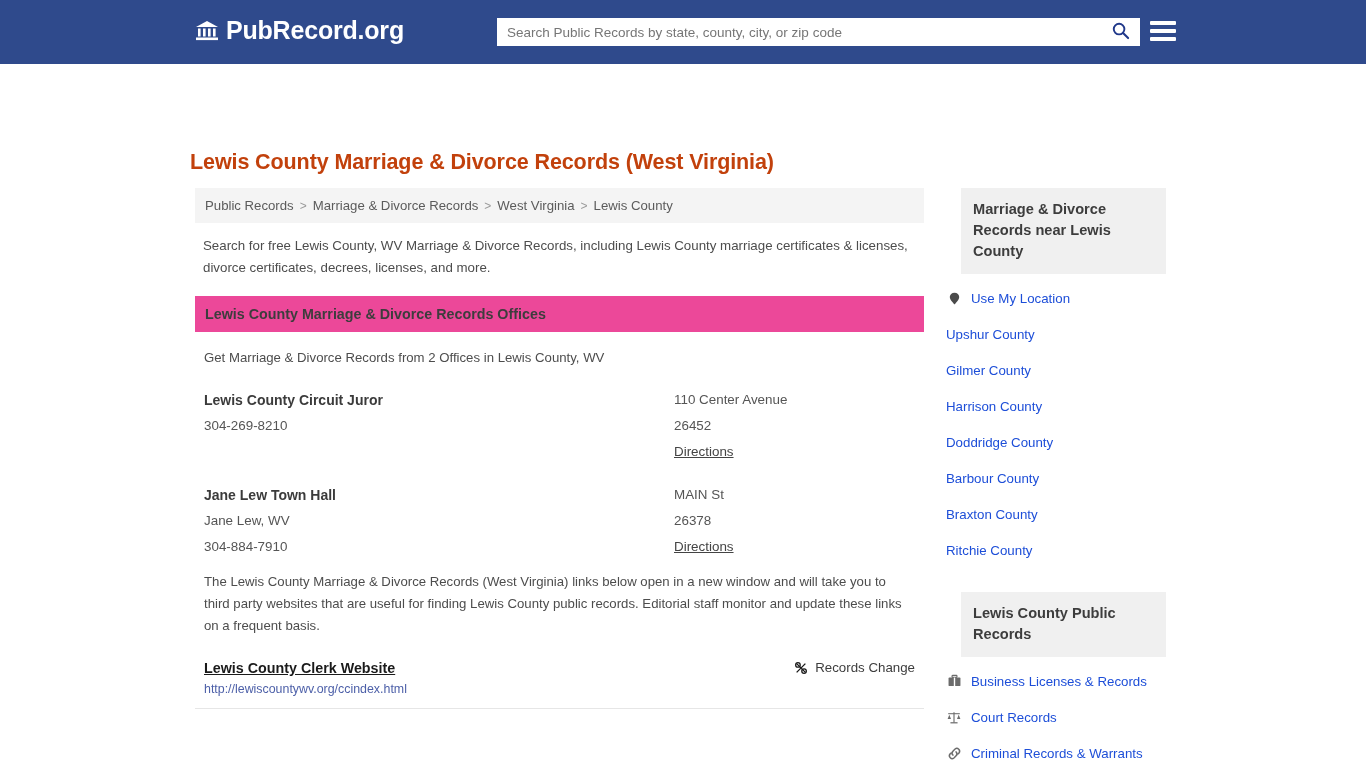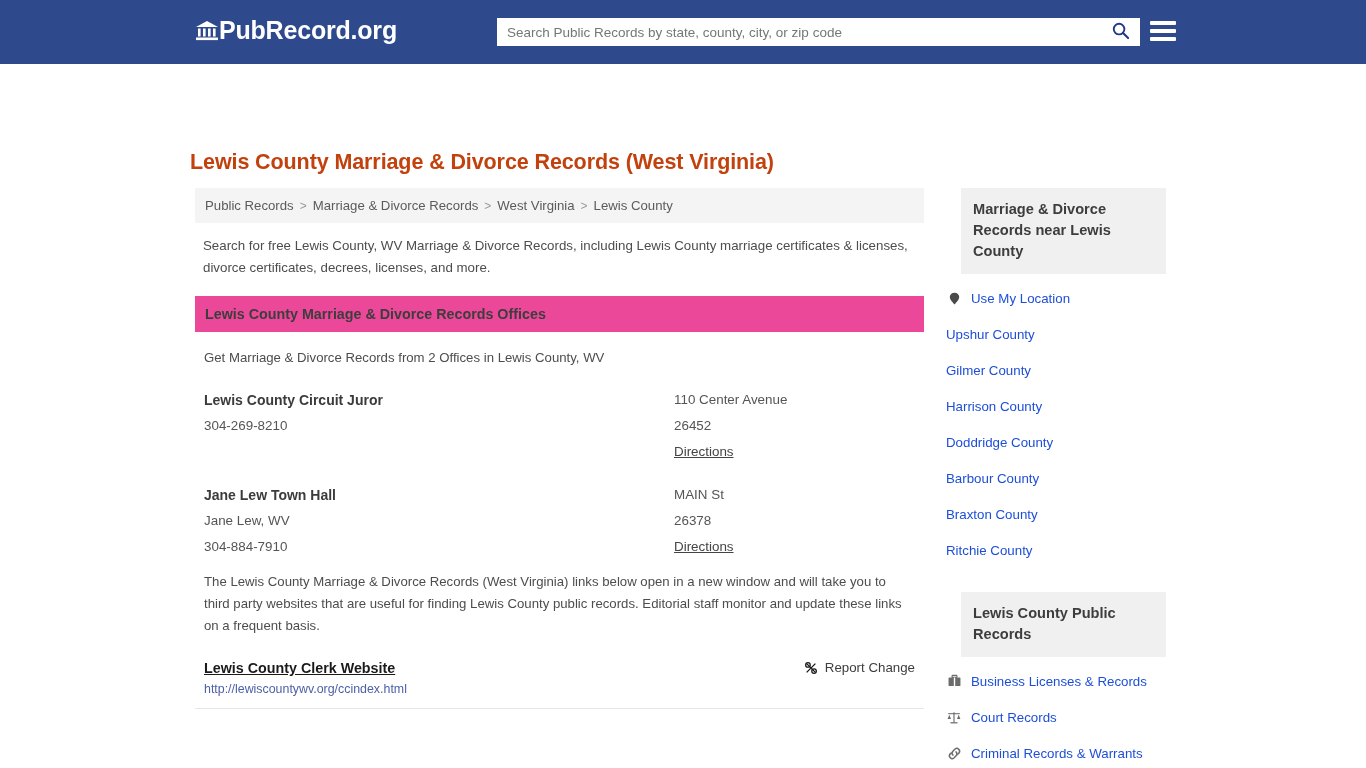--- a/index.html
+++ b/index.html
@@ -22,21 +22,21 @@
     display: flex;
     align-items: center;
     position: relative;
   }
   .brand {
     position: absolute;
     left: 195px;
     top: 18px;
     display: flex;
     align-items: center;
-    gap: 0;
+    gap: 7px;
     text-decoration: none;
   }
   .brand-icon {
     width: 24px;
     height: 22px;
     display: block;
     flex: 0 0 auto;
   }
   .brand-text {
     color: #ffffff;
@@ -388,21 +388,21 @@
       <a class="db-title" href="#">Lewis County Clerk Website</a>
       <a class="db-url" href="#">http://lewiscountywv.org/ccindex.html</a>
       <div class="report-change">
         <span class="rc-icon">
           <svg viewBox="0 0 16 16" width="14" height="14" aria-hidden="true">
             <path d="M3 3 L13 13 M13 3 L3 13" stroke="#1a1a1a" stroke-width="1.6" fill="none"></path>
             <circle cx="4.5" cy="4.5" r="2.6" fill="none" stroke="#1a1a1a" stroke-width="1.5"></circle>
             <circle cx="11.5" cy="11.5" r="2.6" fill="none" stroke="#1a1a1a" stroke-width="1.5"></circle>
           </svg>
         </span>
-        <span>Report Change</span>
+        <span>Records Change</span>
       </div>
     </div>
 
   </div>
 
   <aside class="sidebar-col">
 
     <div class="side-head">Marriage &amp; Divorce Records near Lewis County</div>
 
     <div class="side-list">

